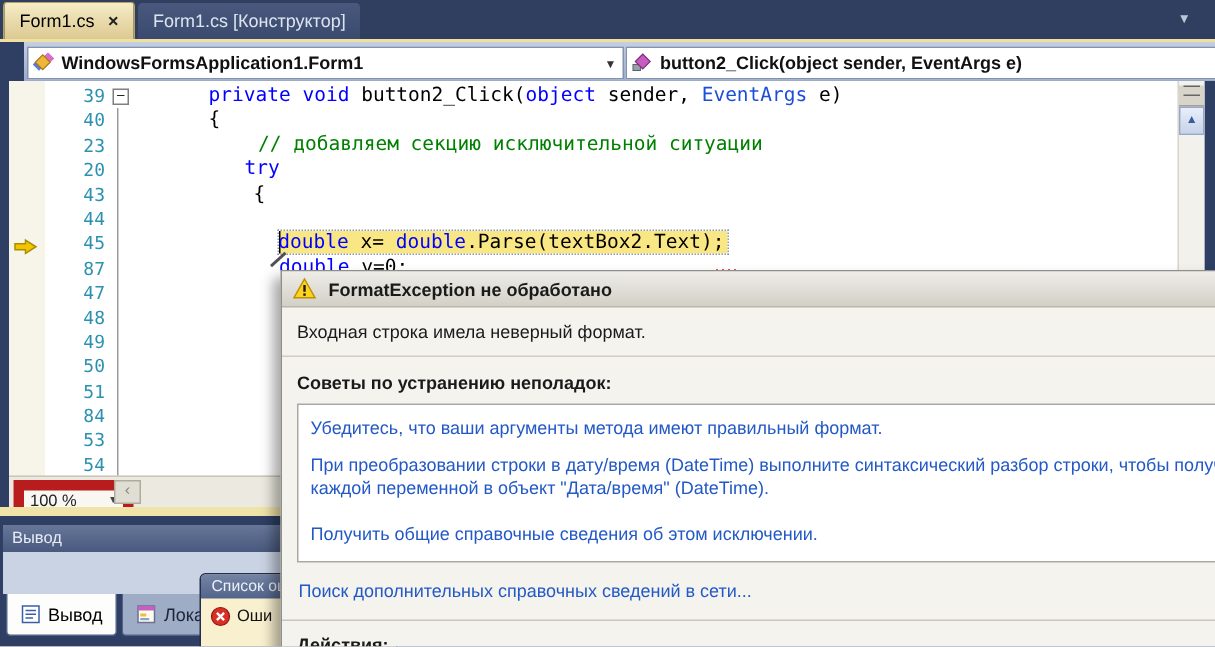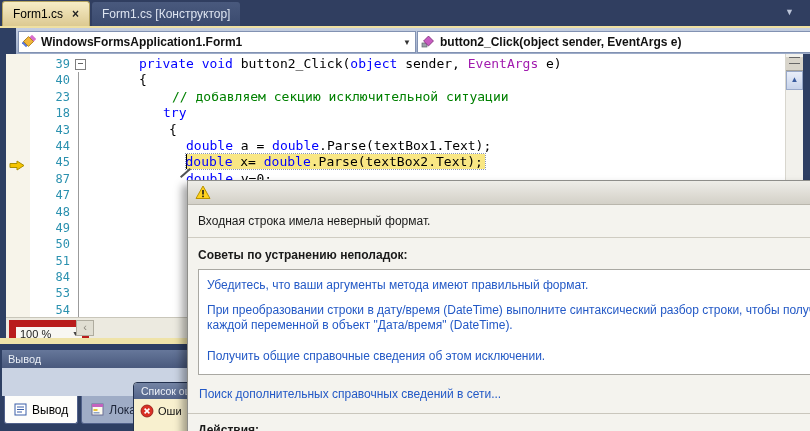--- a/index.html
+++ b/index.html
@@ -26,21 +26,21 @@
   
   .editor{position:absolute;left:6px;top:54px;width:797px;height:284px;background:#FFFFFF;overflow:hidden;}
   .bp-margin{position:absolute;left:0;top:0;width:24px;height:100%;background:#F7F4EA;}
   #code-lines{position:absolute;left:0;top:2px;width:780px;}
   .code-row{height:16.4px;line-height:16.4px;display:flex;font-family:"DejaVu Sans Mono",monospace;font-size:13px;white-space:pre;}
   .ln{width:64px;text-align:right;padding-right:2px;color:#2B91AF;font-size:12px;flex:none;}
   .fold{width:18px;flex:none;position:relative;}
   .fold-box{position:absolute;left:3px;top:3px;width:9px;height:9px;border:1px solid #7F7F7F;background:#fff;line-height:7px;font-size:9px;text-align:center;color:#000;font-family:"Liberation Sans",sans-serif;}
   .code{flex:1;color:#000;}
   .tok-k{color:#0000FF;}
-  .tok-t{color:#a21caf;}
+  .tok-t{color:#1d4ed8;}
   .tok-c{color:#008000;}
   .tok-p{color:#000000;}
   .hl{background:#F9E784;outline:1px dotted #8A97B5;padding:0 2px 0 0;margin-top:38px;}
   .caret{border-left:1.5px solid #000;margin-right:-1.5px;}
   .outline-vline{position:absolute;left:72px;top:18px;height:247px;width:0;border-left:1px solid #9B9B9B;}
   .cur-arrow{position:absolute;left:3px;top:103px;}
   .squiggle{position:absolute;left:470px;top:116px;}
 
   .vsb{position:absolute;right:0;top:0;width:17px;height:100%;background:#F2F1EC;border-left:1px solid #D8D6CE;}
   .vsb-grip{height:13px;background:#D8D4CA;border-bottom:1px solid #A3A097;}
@@ -125,23 +125,23 @@
       <span class="arrow">▼</span>
     </div>
   </div>
 
   <div class="editor">
     <div class="bp-margin"></div>
     <div id="code-lines">
         <div class="code-row"><span class="ln">39</span><span class="fold"><span class="fold-box">–</span></span><span class="code" style="padding-left: 49px;"><span class="tok-k">private</span><span class="tok-p"> </span><span class="tok-k">void</span><span class="tok-p"> button2_Click(</span><span class="tok-k">object</span><span class="tok-p"> sender, </span><span class="tok-t">EventArgs</span><span class="tok-p"> e)</span></span></div>
         <div class="code-row"><span class="ln">40</span><span class="fold"></span><span class="code" style="padding-left: 49px;"><span class="tok-p">{</span></span></div>
         <div class="code-row"><span class="ln">23</span><span class="fold"></span><span class="code" style="padding-left: 82px;"><span class="tok-c">// добавляем секцию исключительной ситуации</span></span></div>
-        <div class="code-row"><span class="ln">18</span><span class="fold"></span><span class="code" style="padding-left: 73px;"><span class="tok-k">try</span></span></div>
+        <div class="code-row"><span class="ln">20</span><span class="fold"></span><span class="code" style="padding-left: 73px;"><span class="tok-k">try</span></span></div>
         <div class="code-row"><span class="ln">43</span><span class="fold"></span><span class="code" style="padding-left: 79px;"><span class="tok-p">{</span></span></div>
-        <div class="code-row"><span class="ln">44</span><span class="fold"></span><span class="code" style="padding-left: 96px;"><span class="tok-k">double</span><span class="tok-p"> a = </span><span class="tok-k">double</span><span class="tok-p">.Parse(textBox1.Text);</span></span></div>
+        <div class="code-row"><span class="ln">44</span><span class="fold"></span></div>
         <div class="code-row"><span class="ln">45</span><span class="fold"></span><span class="code" style="padding-left: 96px;"><span class="hl"><span class="caret"></span><span class="tok-k">double</span><span class="tok-p"> x= </span><span class="tok-k">double</span><span class="tok-p">.Parse(textBox2.Text);</span></span></span></div>
         <div class="code-row"><span class="ln">87</span><span class="fold"></span><span class="code" style="padding-left: 96px;"><span class="tok-k">double</span><span class="tok-p"> y=0;</span></span></div>
         <div class="code-row"><span class="ln">47</span><span class="fold"></span><span class="code" style="padding-left: 0px;"></span></div>
         <div class="code-row"><span class="ln">48</span><span class="fold"></span><span class="code" style="padding-left: 0px;"></span></div>
         <div class="code-row"><span class="ln">49</span><span class="fold"></span><span class="code" style="padding-left: 0px;"></span></div>
         <div class="code-row"><span class="ln">50</span><span class="fold"></span><span class="code" style="padding-left: 0px;"></span></div>
         <div class="code-row"><span class="ln">51</span><span class="fold"></span><span class="code" style="padding-left: 0px;"></span></div>
         <div class="code-row"><span class="ln">84</span><span class="fold"></span><span class="code" style="padding-left: 0px;"></span></div>
         <div class="code-row"><span class="ln">53</span><span class="fold"></span><span class="code" style="padding-left: 0px;"></span></div>
         <div class="code-row"><span class="ln">54</span><span class="fold"></span><span class="code" style="padding-left: 0px;"></span></div>
@@ -223,20 +223,21 @@
 
   <div class="exc-popup">
     <div class="exc-header">
       <span class="wicon">
         <svg width="16" height="15" viewBox="0 0 16 15">
           <path d="M8 1 L15 13.5 H1 z" fill="#FFD21E" stroke="#B89200" stroke-width="1"></path>
           <rect x="7.2" y="5" width="1.6" height="4.5" fill="#1a1a1a"></rect>
           <rect x="7.2" y="10.6" width="1.6" height="1.6" fill="#1a1a1a"></rect>
         </svg>
       </span>
+      <span>FormatException не обработано</span>
     </div>
     <div class="exc-message">Входная строка имела неверный формат.</div>
     <div class="exc-body">
       <div class="exc-sec-head">Советы по устранению неполадок:</div>
       <div class="tips-box" id="tips-box">
           <div class="tip-link">Убедитесь, что ваши аргументы метода имеют правильный формат.</div>
           <div class="tip-link">При преобразовании строки в дату/время (DateTime) выполните синтаксический разбор строки, чтобы получить дату и<br>каждой переменной в объект "Дата/время" (DateTime).</div>
           <div class="tip-link">Получить общие справочные сведения об этом исключении.</div>
         </div>
       <div class="search-link">Поиск дополнительных справочных сведений в сети...</div>

